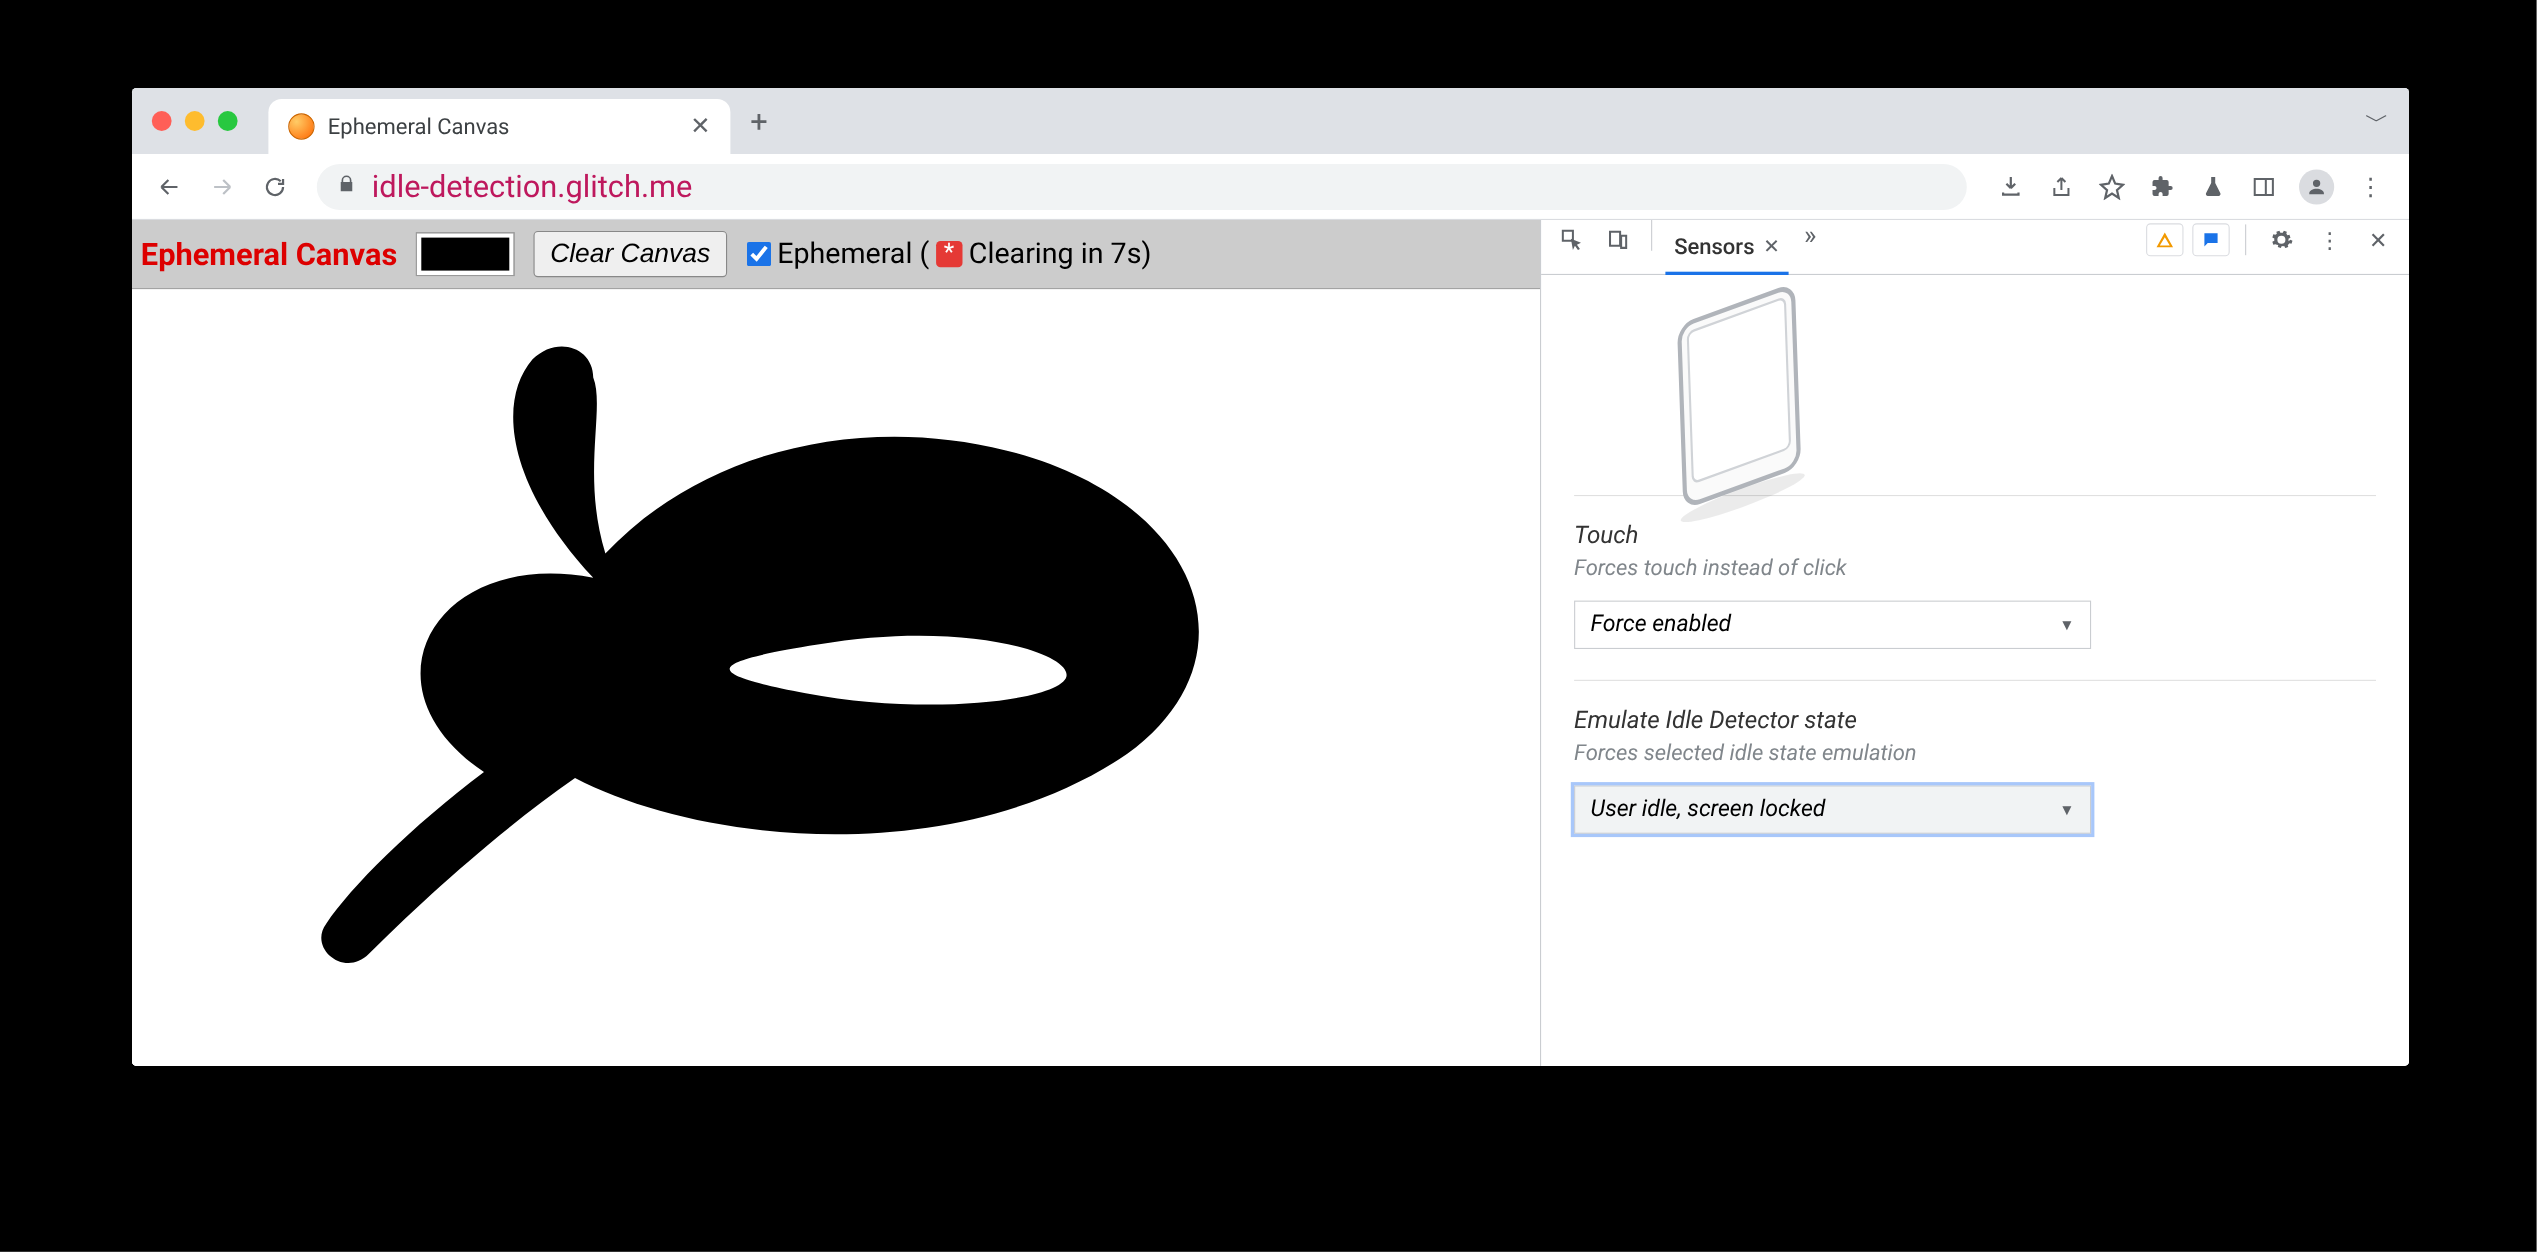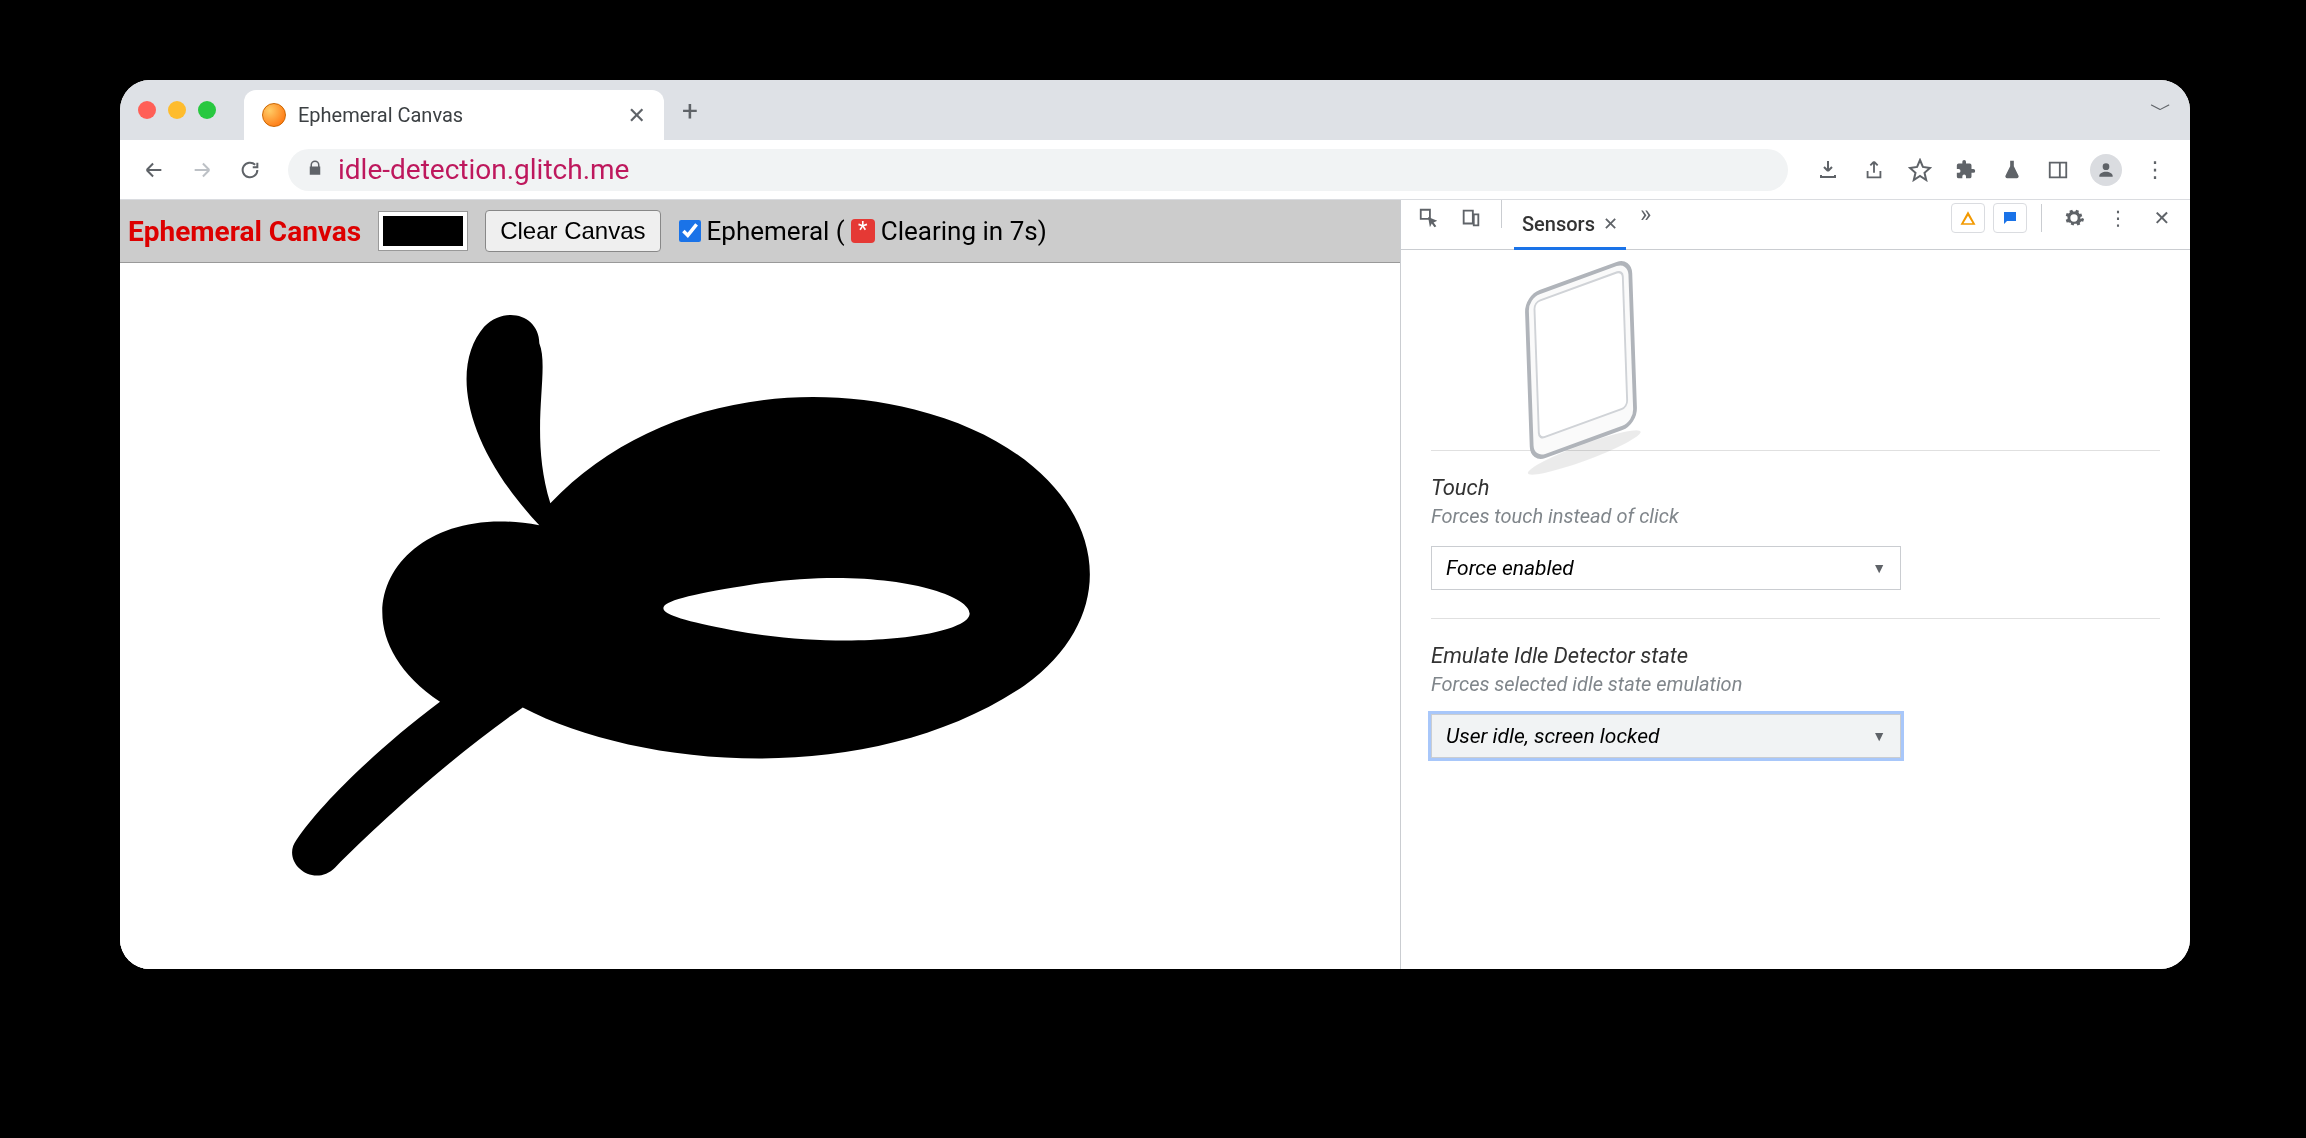--- a/index.html
+++ b/index.html
@@ -11,21 +11,21 @@
   position: relative;
   font-size: 24px;
 }
 .browser-window {
   position: absolute;
   left: 120px;
   top: 80px;
   width: 2070px;
   height: 889px;
   background: #fff;
-  border-radius: 30px;
+  border-radius: 4px;
   overflow: hidden;
   box-shadow: 0 30px 80px rgba(0,0,0,0.5);
   display: flex;
   flex-direction: column;
 }
 .titlebar {
   height: 60px;
   background: #dee1e6;
   display: flex;
   align-items: center;
@@ -160,20 +160,21 @@
   outline: 1px solid #999;
   cursor: pointer;
 }
 .clear-btn {
   background: #efefef;
   border: 1px solid #888;
   border-radius: 4px;
   padding: 6px 14px;
   font-size: 24px;
   cursor: pointer;
+  font-style: italic;
 }
 .eph-label {
   display: flex;
   align-items: center;
   gap: 6px;
   font-size: 26px;
   color: #000;
 }
 .eph-checkbox {
   width: 22px; height: 22px;

